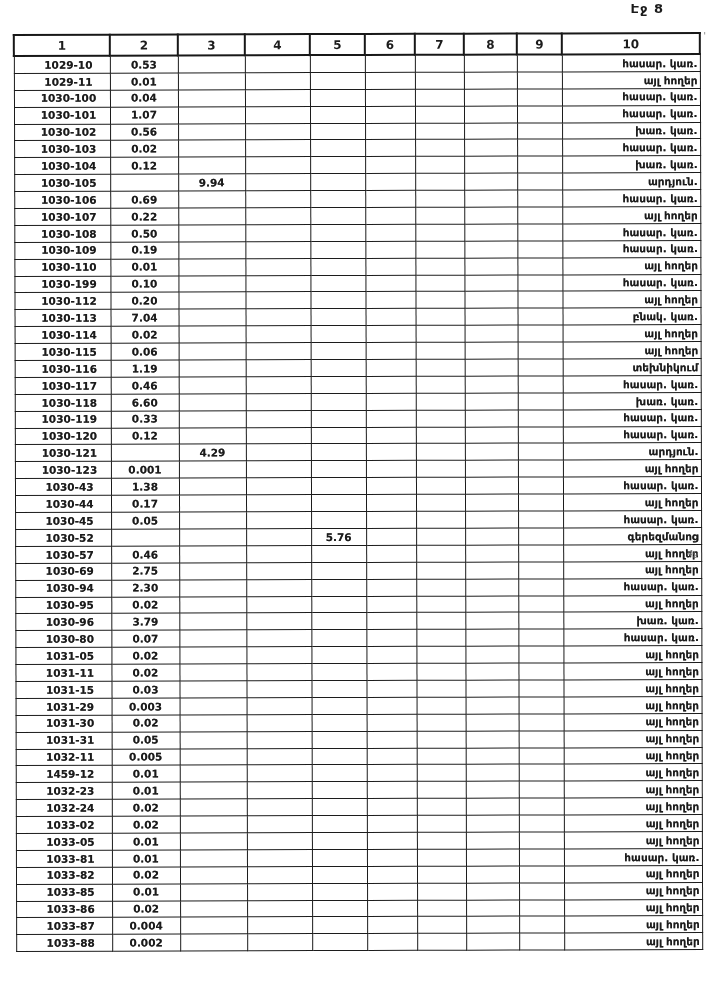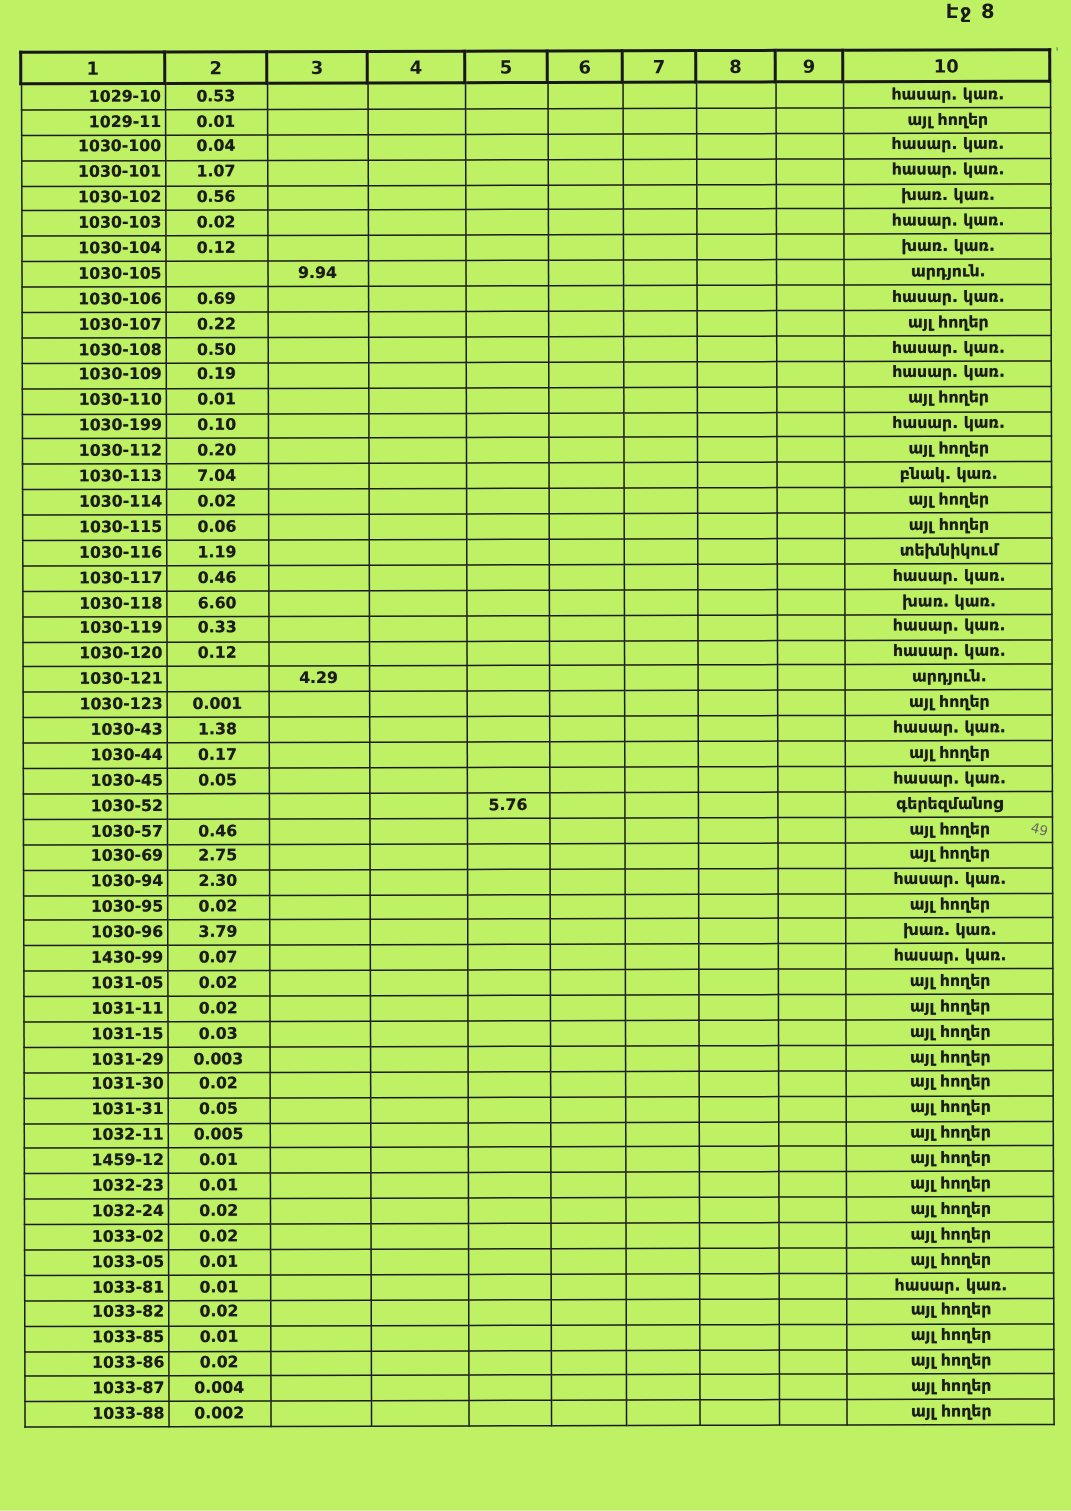--- a/index.html
+++ b/index.html
@@ -4,21 +4,21 @@
 <style>
   html, body {
     margin: 0;
     padding: 0;
     background: #e8e8e8;
   }
   .page {
     position: relative;
     width: 714px;
     height: 1007px;
-    background: #bef264;
+    background: #ffffff;
     font-family: "DejaVu Sans", sans-serif;
     color: #161616;
     overflow: hidden;
   }
   .page-label {
     position: absolute;
     top: 1px;
     right: 50px;
     font-size: 13px;
     font-weight: bold;
@@ -50,29 +50,29 @@
     font-size: 10.5px;
     font-weight: bold;
     padding: 0 2px;
     line-height: 1;
     white-space: nowrap;
     overflow: hidden;
     color: #1b1b1b;
     text-shadow: 0 0 0.5px rgba(0,0,0,0.55);
   }
   table.grid td.c1 {
-    text-align: right;
+    text-align: center;
     padding-left: 15px;
   }
   table.grid td.c2, table.grid td.c3, table.grid td.c4, table.grid td.c5,
   table.grid td.c6, table.grid td.c7, table.grid td.c8, table.grid td.c9 {
     text-align: center;
   }
   table.grid td.c10 {
-    text-align: center;
+    text-align: right;
     padding-left: 4px;
     margin-left: 40px;
   }
   .margin-note {
     position: absolute;
     top: 549px;
     left: 687px;
     font-size: 9px;
     color: #6a6a6a;
     transform: rotate(14deg);
@@ -524,21 +524,21 @@
           <td class="c3"></td>
           <td class="c4"></td>
           <td class="c5"></td>
           <td class="c6"></td>
           <td class="c7"></td>
           <td class="c8"></td>
           <td class="c9"></td>
           <td class="c10">խառ. կառ.</td>
         </tr>
         <tr>
-          <td class="c1">1430-99</td>
+          <td class="c1">1030-80</td>
           <td class="c2">0.07</td>
           <td class="c3"></td>
           <td class="c4"></td>
           <td class="c5"></td>
           <td class="c6"></td>
           <td class="c7"></td>
           <td class="c8"></td>
           <td class="c9"></td>
           <td class="c10">հասար. կառ.</td>
         </tr>

